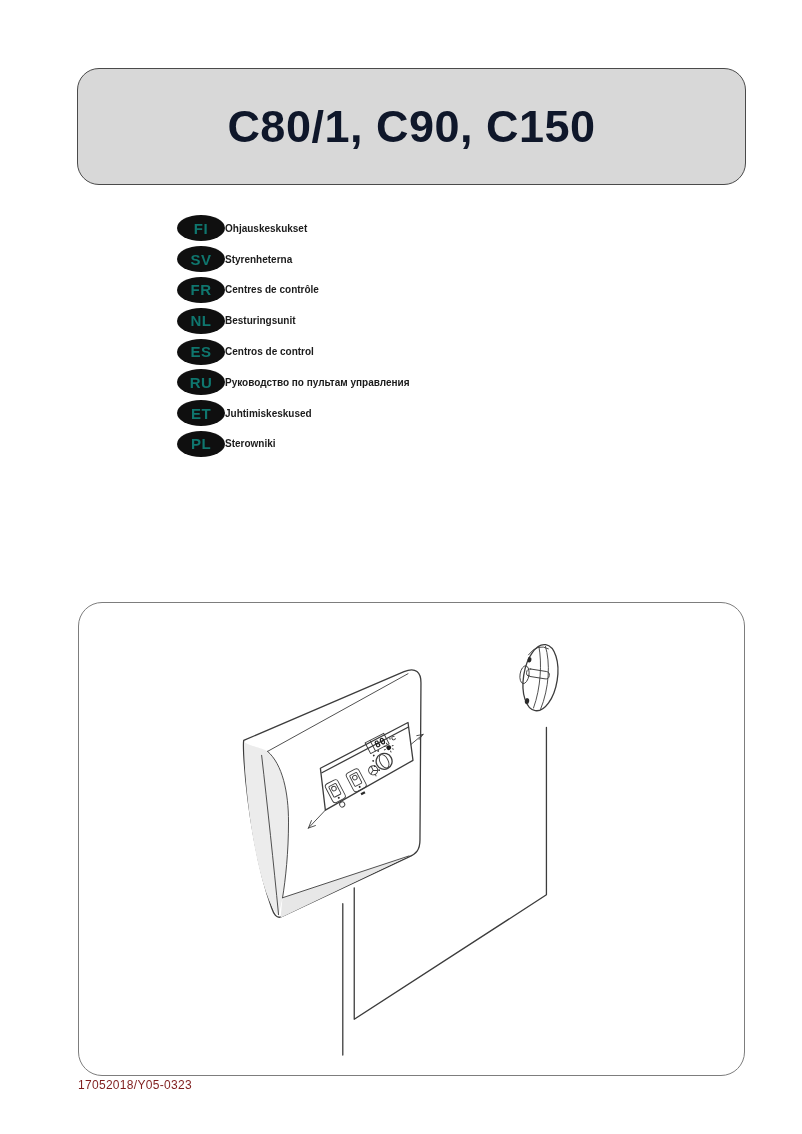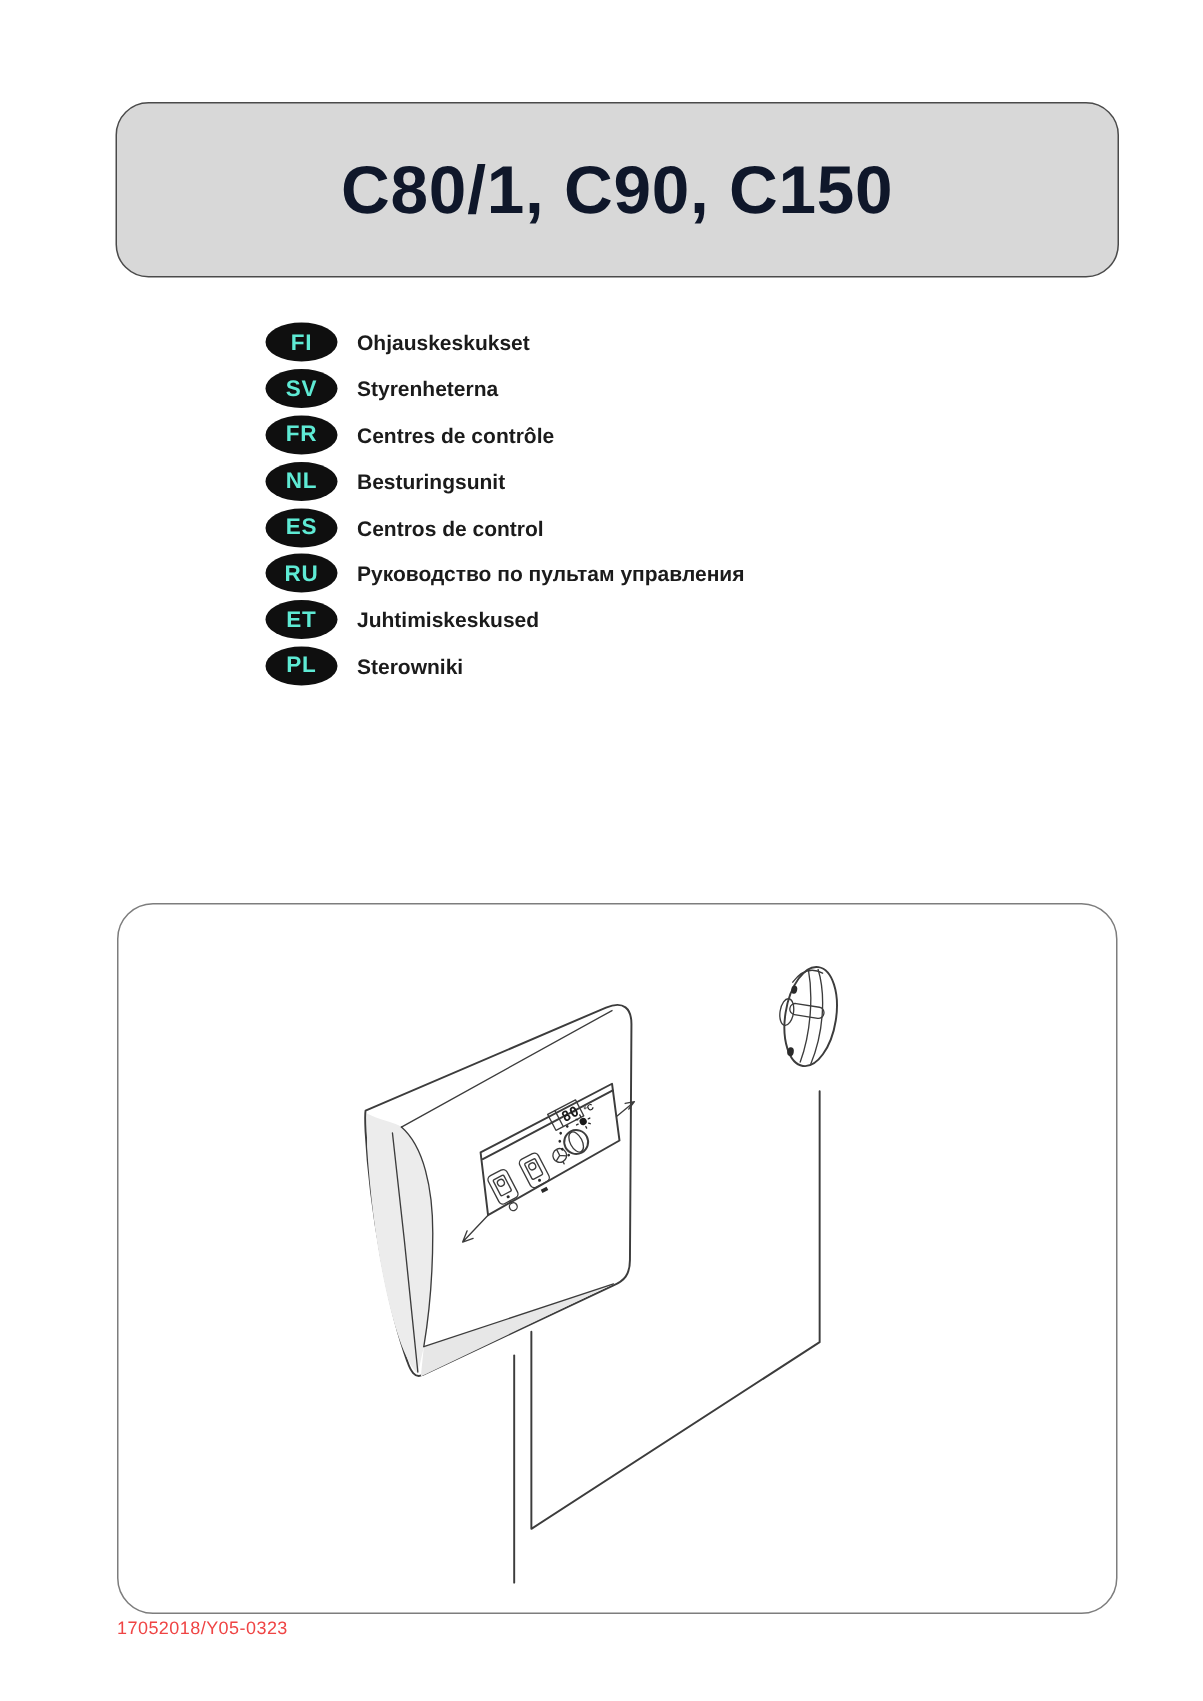--- a/index.html
+++ b/index.html
@@ -38,47 +38,46 @@
   .lang-row {
     height: 30.8px;
     display: flex;
     align-items: center;
   }
   .badge {
     flex: none;
     width: 48px; height: 26px;
     background: #0f0f0f;
     border-radius: 50%;
-    color: #5eead4;
+    color: #0f766e;
     font-size: 15px;
     font-weight: bold;
     display: flex; align-items: center; justify-content: center;
     letter-spacing: 0.5px;
   }
   .lang-label {
-    margin-left: 13px;
-    font-size: 14px;
+    font-size: 10px;
     font-weight: bold;
     color: #1b1b1b;
     white-space: nowrap;
   }
   .figure-box {
     position: absolute;
     left: 78px; top: 602px;
     width: 667px; height: 474px;
     border: 1px solid #7d7d7d;
     border-radius: 24px;
     background: #ffffff;
   }
   .figure-box svg { display: block; width: 100%; height: 100%; }
   .doc-number {
     position: absolute;
     left: 78px; top: 1078px;
     font-size: 12px;
-    color: #ef4444;
+    color: #7f1d1d;
     letter-spacing: 0.3px;
   }
   .ln { fill: none; stroke: #3c3c3c; stroke-width: 1.3; stroke-linecap: round; stroke-linejoin: round; }
   .thin { stroke-width: 0.9; }
   .dark { stroke: #2a2a2a; }
 </style>
 </head>
 <body>
 
 <div class="page">

